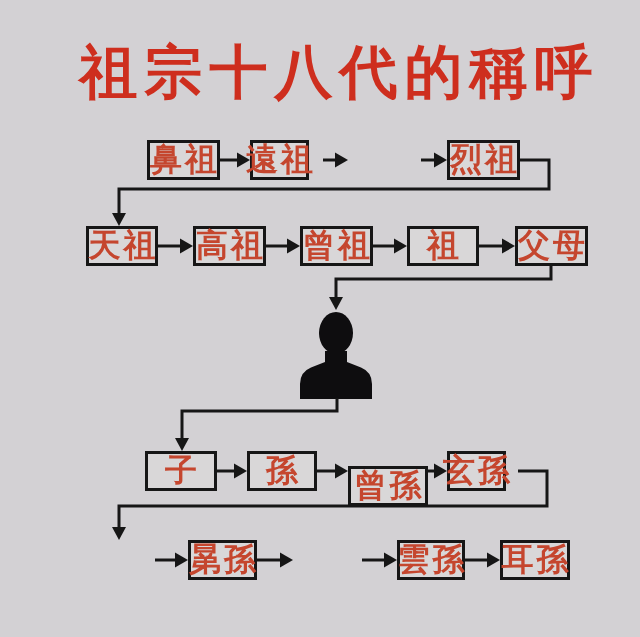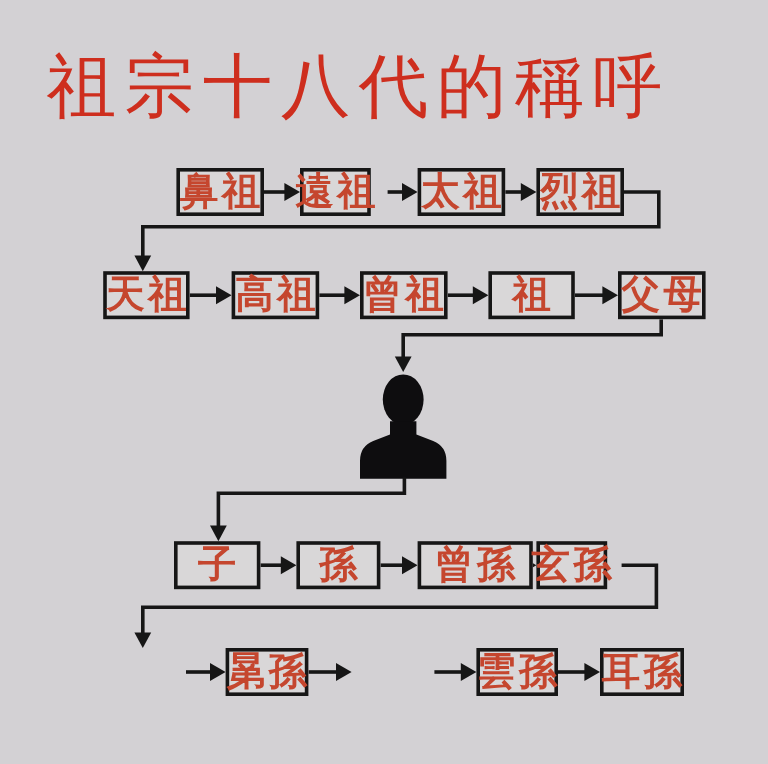--- a/index.html
+++ b/index.html
@@ -3,21 +3,21 @@
 <meta charset="utf-8">
 <style>
   html,body { margin:0; padding:0; background:#d3d1d4; }
   .canvas {
     position:relative; width:640px; height:637px; margin:0 auto;
     background:#d3d1d4; overflow:hidden;
     font-family:"DejaVu Sans", sans-serif;
   }
   .title {
     position:absolute; left:0; right:0; top:34px;
-    font-size:58px; font-weight:normal;
+    text-align:center; font-size:58px; font-weight:bold;
     color:#ce2e1e; letter-spacing:7px; white-space:nowrap;padding-left:39px;
   }
   .gbox {
     position:absolute; height:40px; box-sizing:border-box;
     border:3px solid #161616; background:#d9d7d8;
     display:flex; align-items:center; justify-content:center;
     font-size:32px; font-weight:bold; color:#c5462e;
     letter-spacing:3px; text-indent:3px; white-space:nowrap;
   }
   svg.overlay {
@@ -118,31 +118,30 @@
         <polygon class="ahead" points="397,560 384,552.5 384,567.5"></polygon>
     </g>
     <g>
       <line class="line" x1="465" y1="560" x2="489" y2="560"></line>
         <polygon class="ahead" points="500,560 487,552.5 487,567.5"></polygon>
     </g>
   </svg>
 
   <div class="gbox" style="left:147px;top:140px;width:73px">鼻祖</div>
   <div class="gbox" style="left:250px;top:140px;width:59px">遠祖</div>
-  <div class="gbox" style="left:348px;top:140px;width:73px">太祖</div>
   <div class="gbox" style="left:447px;top:140px;width:73px">烈祖</div>
 
   <div class="gbox" style="left:86px;top:226px;width:72px">天祖</div>
   <div class="gbox" style="left:193px;top:226px;width:73px">高祖</div>
   <div class="gbox" style="left:300px;top:226px;width:73px">曾祖</div>
   <div class="gbox" style="left:407px;top:226px;width:72px">祖</div>
   <div class="gbox" style="left:515px;top:226px;width:73px">父母</div>
 
   <div class="gbox" style="left:145px;top:451px;width:72px">子</div>
   <div class="gbox" style="left:247px;top:451px;width:70px">孫</div>
-  <div class="gbox" style="left:348px;top:451px;width:96px">曾孫</div>
+  <div class="gbox" style="left:348px;top:466px;width:80px">曾孫</div>
   <div class="gbox" style="left:447px;top:451px;width:59px">玄孫</div>
 
   <div class="gbox" style="left:188px;top:540px;width:69px">晜孫</div>
   <div class="gbox" style="left:397px;top:540px;width:68px">雲孫</div>
   <div class="gbox" style="left:500px;top:540px;width:70px">耳孫</div>
 
 </div>
 
 </body></html>

